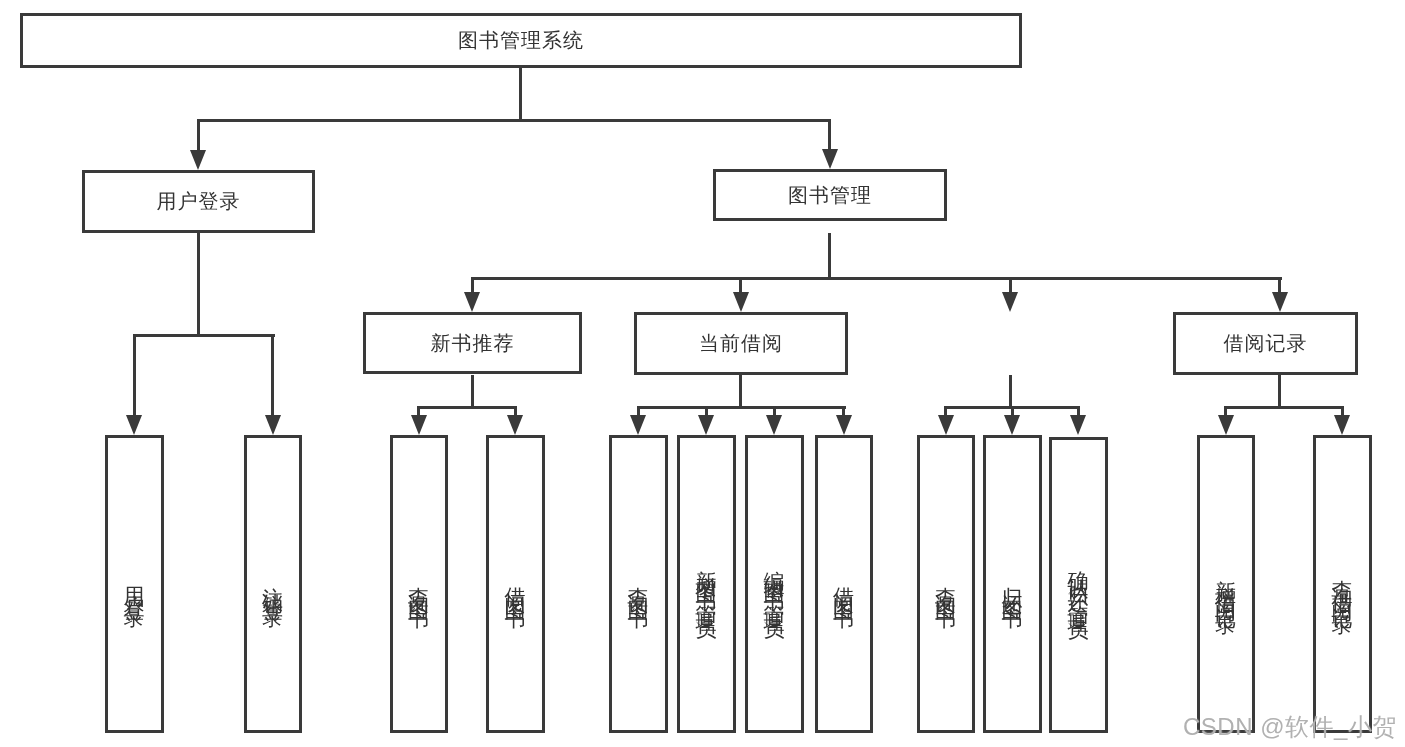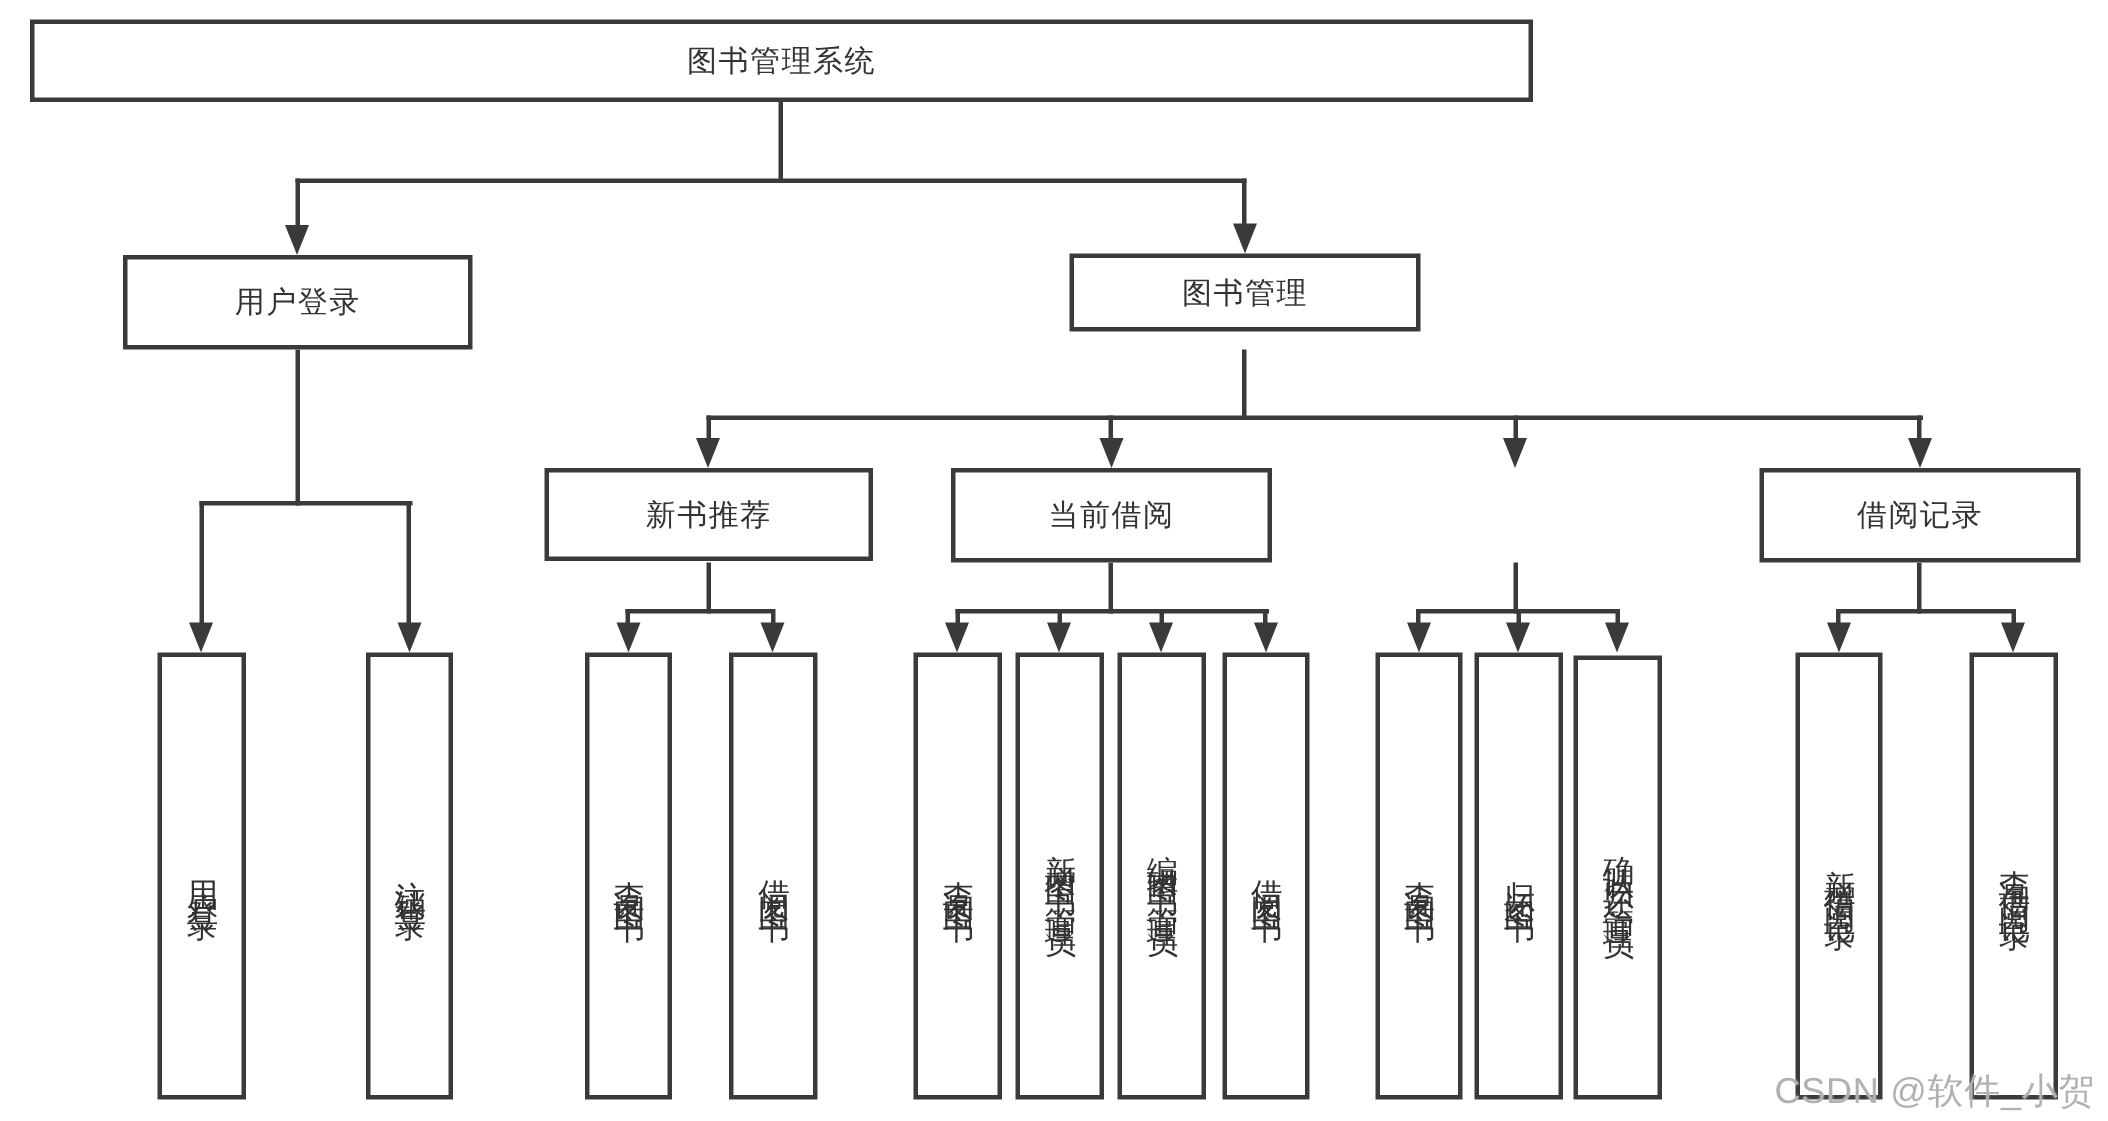--- a/index.html
+++ b/index.html
@@ -64,21 +64,21 @@
   <div class="arrow" style="left:464px;top:292px;"></div>
   <div class="vline" style="left:739px;top:277px;width:3px;height:17px;"></div>
   <div class="arrow" style="left:733px;top:292px;"></div>
   <div class="vline" style="left:1009px;top:277px;width:3px;height:17px;"></div>
   <div class="arrow" style="left:1002px;top:292px;"></div>
   <div class="vline" style="left:1278px;top:277px;width:3px;height:17px;"></div>
   <div class="arrow" style="left:1272px;top:292px;"></div>
 
   <div class="box" style="left:363px;top:312px;width:219px;height:62px;">新书推荐</div>
   <div class="box" style="left:634px;top:312px;width:214px;height:63px;">当前借阅</div>
-  <div class="box" style="left:1173px;top:312px;width:214px;height:63px;">借阅记录</div>
+  <div class="box" style="left:1173px;top:312px;width:185px;height:63px;">借阅记录</div>
 
   <div class="vline" style="left:471px;top:375px;width:3px;height:34px;"></div>
   <div class="hline" style="left:417px;top:406px;width:99px;height:3px;"></div>
   <div class="vline" style="left:417px;top:406px;width:3px;height:12px;"></div>
   <div class="arrow" style="left:411px;top:415px;"></div>
   <div class="vline" style="left:514px;top:406px;width:3px;height:12px;"></div>
   <div class="arrow" style="left:507px;top:415px;"></div>
 
   <div class="vline" style="left:739px;top:375px;width:3px;height:34px;"></div>
   <div class="hline" style="left:637px;top:406px;width:209px;height:3px;"></div>

